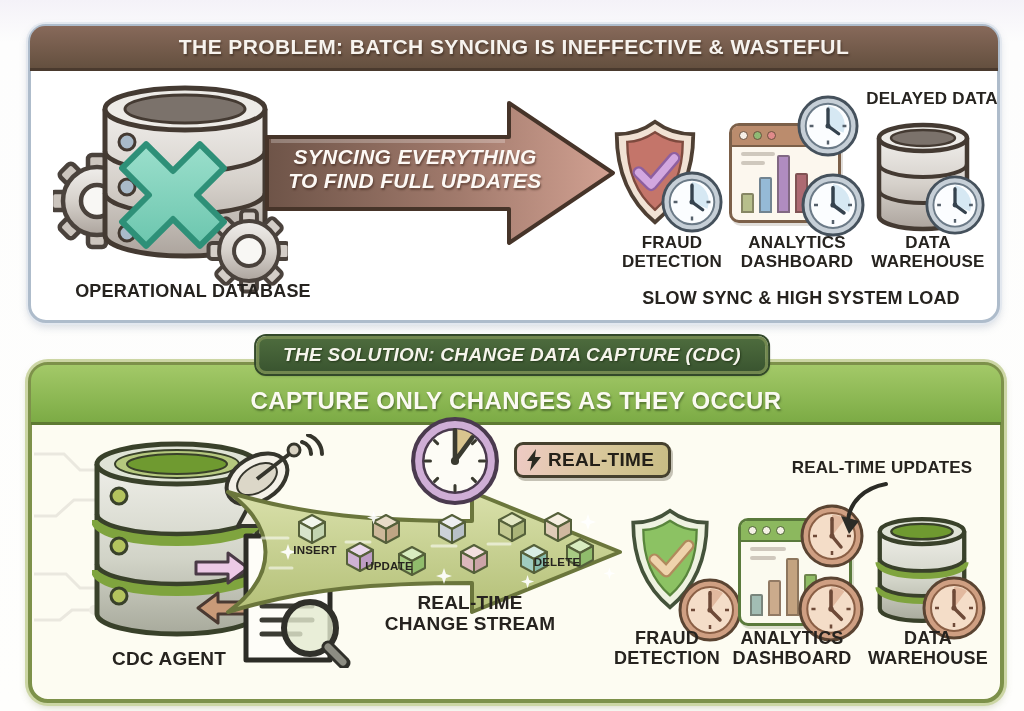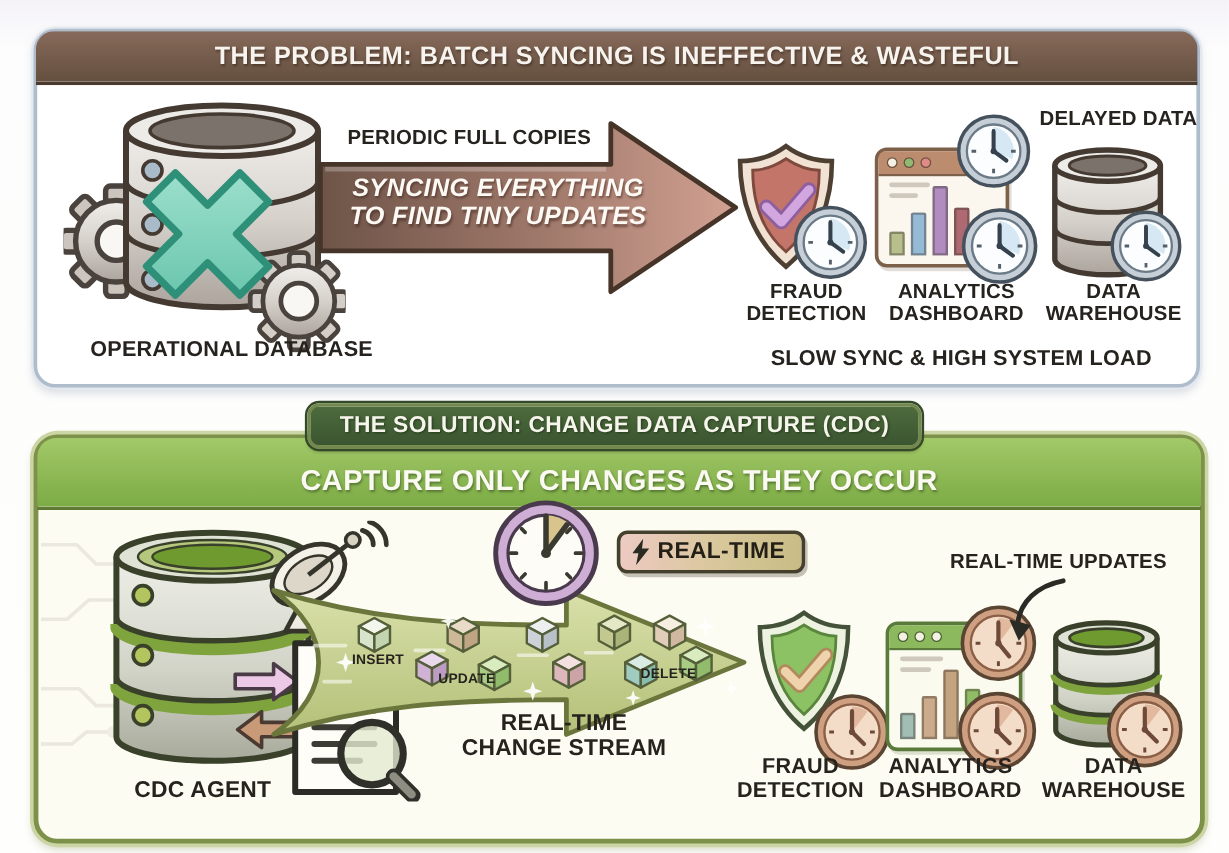--- a/index.html
+++ b/index.html
@@ -44,21 +44,21 @@
   }
   .banner-text{
     color:#fbfaf2;font-weight:bold;font-size:24px;letter-spacing:.4px;
     text-shadow:1px 2px 2px rgba(45,70,25,.55);
     margin-top:12px;
   }
   .solution-tab{
     position:absolute;left:50%;transform:translateX(-50%);top:336px;
     background:linear-gradient(#4d6b3d,#3a5530);
     border:3px solid #72884f;box-shadow:0 0 0 2px #33492a,0 2px 3px rgba(0,0,0,.25);
-    border-radius:10px;padding:5px 24px;z-index:5;white-space:nowrap;
+    border-radius:10px;padding:5px 24px;z-index:5;white-space:nowrap;font-style:italic;
   }
   .solution-tab span{
     color:#f6f5ec;font-weight:bold;font-size:19px;letter-spacing:.3px;
     text-shadow:1px 1px 2px rgba(20,35,10,.6);
   }
   
   .browser{
     position:absolute;border:3px solid #7c6049;border-radius:10px;
     background:#fcf7ee;box-shadow:2px 3px 0 rgba(90,70,50,.18);
   }
@@ -170,24 +170,23 @@
     <g transform="translate(120,116) rotate(45)">
       <path d="M-17,-55 h34 v38 h38 v34 h-38 v38 h-34 v-38 h-38 v-34 h38 z" fill="url(#gradTeal)" stroke="#2e9078" stroke-width="6" stroke-linejoin="round"></path>
     </g>
   </svg>
   <div class="lbl" style="left:12px;top:254px;width:300px;font-size:18px">OPERATIONAL DATABASE</div>
 
   <svg class="abs" style="left:234px;top:64px" width="352" height="164" viewBox="0 0 352 164">
     <path d="M2,46 H244 V12 L348,82 L244,152 V118 H2 Z" fill="url(#gradBatchArrow)" stroke="#463429" stroke-width="4" stroke-linejoin="round"></path>
     <path d="M6,50 H240" stroke="#ffffff" stroke-opacity=".25" stroke-width="4"></path>
   </svg>
-  <div class="lbl arrow-caption" style="left:240px;top:78px;width:240px">PERIODIC FULL COPIES</div>
   <div class="lbl white-arrow-text" style="left:244px;top:118px;width:280px">
     <div>SYNCING EVERYTHING</div>
-    <div>TO FIND TINY UPDATES</div>
+    <div>TO FIND FULL UPDATES</div>
   </div>
 
   <svg class="abs" style="left:576px;top:90px" width="96" height="110" viewBox="0 0 100 115">
     <path d="M50,5 C62,14 76,18 90,18 C90,52 79,86 50,110 C21,86 10,52 10,18 C24,18 38,14 50,5 Z" fill="#f1e2d4" stroke="#4e3f33" stroke-width="4"></path>
     <path d="M50,16 C59,22 70,26 79,26 C79,53 71,79 50,97 C29,79 21,53 21,26 C30,26 41,22 50,16 Z" fill="#c4756a" stroke="#7e4a3e" stroke-width="2.5"></path>
     <path d="M33,58 L46,71 L70,43" fill="none" stroke="#8e5fa0" stroke-width="13" stroke-linecap="round" stroke-linejoin="round"></path>
     <path d="M33,58 L46,71 L70,43" fill="none" stroke="#d2a7e0" stroke-width="8" stroke-linecap="round" stroke-linejoin="round"></path>
   </svg>
   <svg class="abs" style="left:630px;top:144px" width="62" height="62" viewBox="0 0 64 64">
     <circle cx="32" cy="32" r="30" fill="#c6cfd7" stroke="#45515c" stroke-width="3"></circle>

